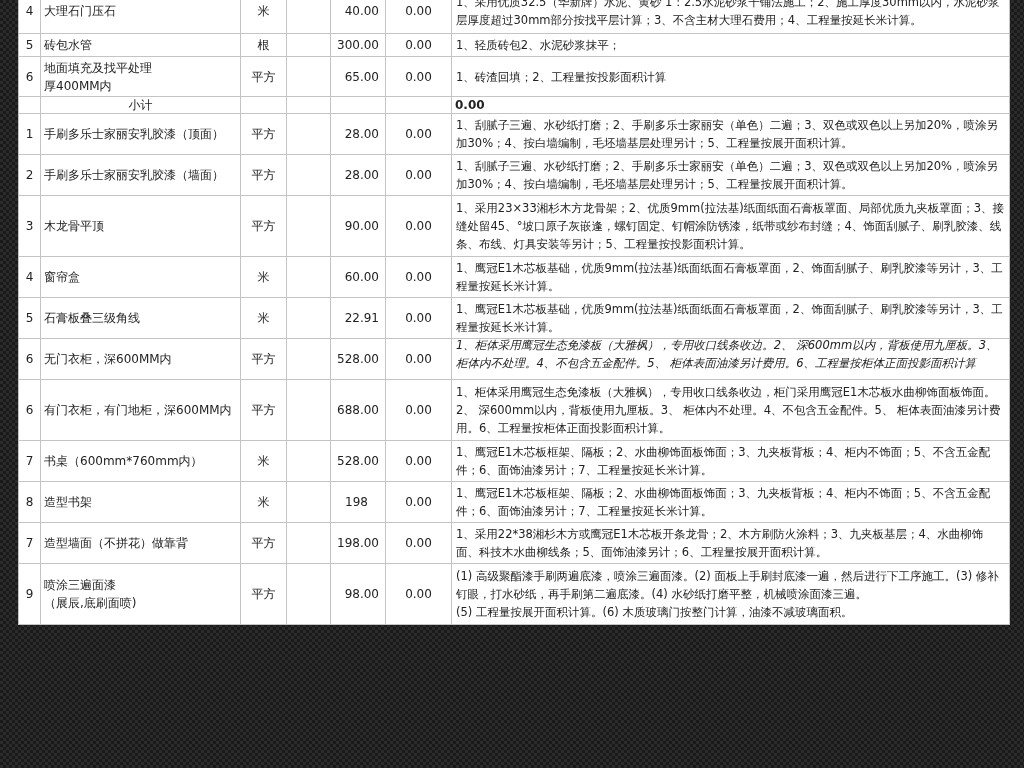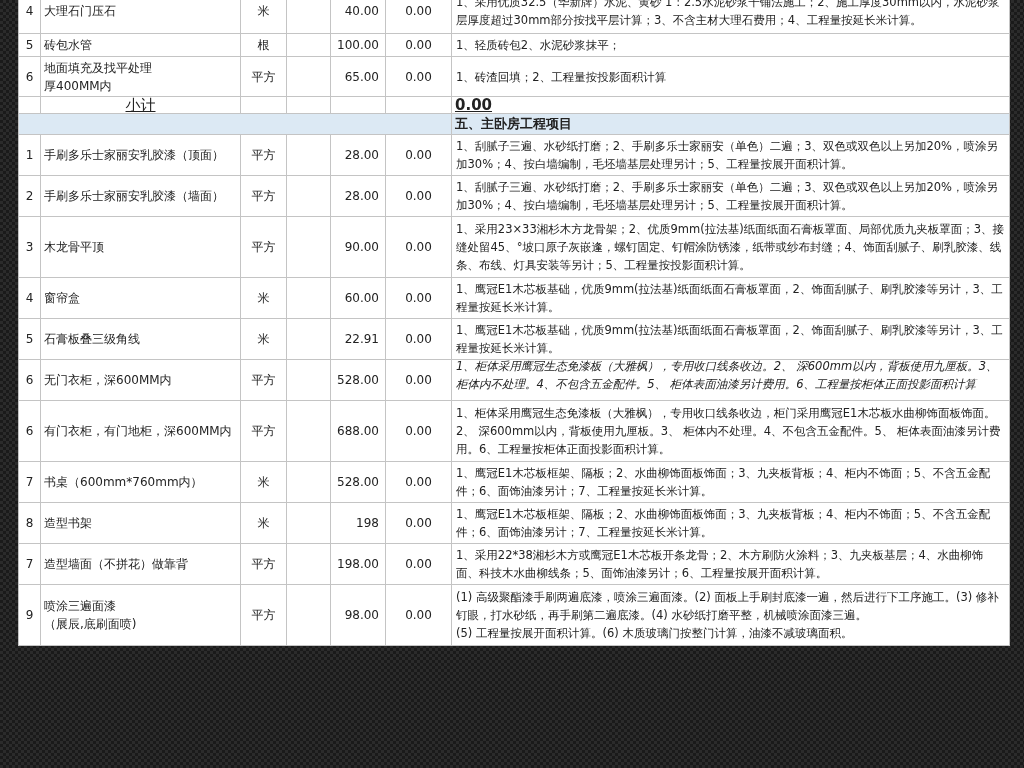--- a/index.html
+++ b/index.html
@@ -27,21 +27,21 @@
   col.c-unit{width:46px;}
   col.c-qty{width:44px;}
   col.c-price{width:55px;}
   col.c-total{width:66px;}
   col.c-desc{width:558px;}
   td.no{text-align:center;padding:0;}
   td.unit{text-align:center;}
   td.price{text-align:right;padding-right:6px;}
   td.total{text-align:center;}
   td.desc{font-size:11.5px;line-height:18px;padding:2px 4px;}
-  tr.subtotal td{height:16px;line-height:16px;font-size:15px;text-decoration:underline;}
+  tr.subtotal td{height:16px;line-height:16px;font-size:12px;}
   tr.subtotal td.sub-label{text-align:center;}
   tr.subtotal td.sub-value{font-weight:bold;}
   tr.section td{background:#dce9f4;height:20px;}
   tr.section td.sec-title{font-weight:bold;font-size:13px;}
 </style>
 </head>
 <body>
 
 <div class="sheet">
 <table>
@@ -63,21 +63,21 @@
       <td></td>
       <td class="price">40.00</td>
       <td class="total">0.00</td>
       <td class="desc">1、采用优质32.5（华新牌）水泥、黄砂 1：2.5水泥砂浆干铺法施工；2、施工厚度30mm以内，水泥砂浆层厚度超过30mm部分按找平层计算；3、不含主材大理石费用；4、工程量按延长米计算。</td>
     </tr>
     <tr style="height:20px">
       <td class="no">5</td>
       <td>砖包水管</td>
       <td class="unit">根</td>
       <td></td>
-      <td class="price">100.00</td>
+      <td class="price">300.00</td>
       <td class="total">0.00</td>
       <td class="desc">1、轻质砖包2、水泥砂浆抹平；</td>
     </tr>
     <tr style="height:40px">
       <td class="no">6</td>
       <td>
             <div>地面填充及找平处理</div>
             <div>厚400MM内</div>
           </td>
       <td class="unit">平方</td>
@@ -89,24 +89,20 @@
     <tr class="subtotal">
       <td></td>
       <td class="sub-label">小计</td>
       <td></td>
       <td></td>
       <td></td>
       <td></td>
       <td class="sub-value">0.00</td>
     </tr>
 
-    <tr class="section">
-      <td colspan="6"></td>
-      <td class="sec-title">五、主卧房工程项目</td>
-    </tr>
 
     <tr style="height:41px">
       <td class="no">1</td>
       <td>手刷多乐士家丽安乳胶漆（顶面）</td>
       <td class="unit">平方</td>
       <td></td>
       <td class="price">28.00</td>
       <td class="total">0.00</td>
       <td class="desc">1、刮腻子三遍、水砂纸打磨；2、手刷多乐士家丽安（单色）二遍；3、双色或双色以上另加20%，喷涂另加30%；4、按白墙编制，毛坯墙基层处理另计；5、工程量按展开面积计算。</td>
     </tr>
@@ -173,21 +169,21 @@
       <td></td>
       <td class="price">528.00</td>
       <td class="total">0.00</td>
       <td class="desc">1、鹰冠E1木芯板框架、隔板；2、水曲柳饰面板饰面；3、九夹板背板；4、柜内不饰面；5、不含五金配件；6、面饰油漆另计；7、工程量按延长米计算。</td>
     </tr>
     <tr style="height:40px">
       <td class="no">8</td>
       <td>造型书架</td>
       <td class="unit">米</td>
       <td></td>
-      <td class="price" style="text-align:right;">198</td>
+      <td class="price" style="text-align:center;">198</td>
       <td class="total">0.00</td>
       <td class="desc">1、鹰冠E1木芯板框架、隔板；2、水曲柳饰面板饰面；3、九夹板背板；4、柜内不饰面；5、不含五金配件；6、面饰油漆另计；7、工程量按延长米计算。</td>
     </tr>
     <tr style="height:41px">
       <td class="no">7</td>
       <td>造型墙面（不拼花）做靠背</td>
       <td class="unit">平方</td>
       <td></td>
       <td class="price">198.00</td>
       <td class="total">0.00</td>

